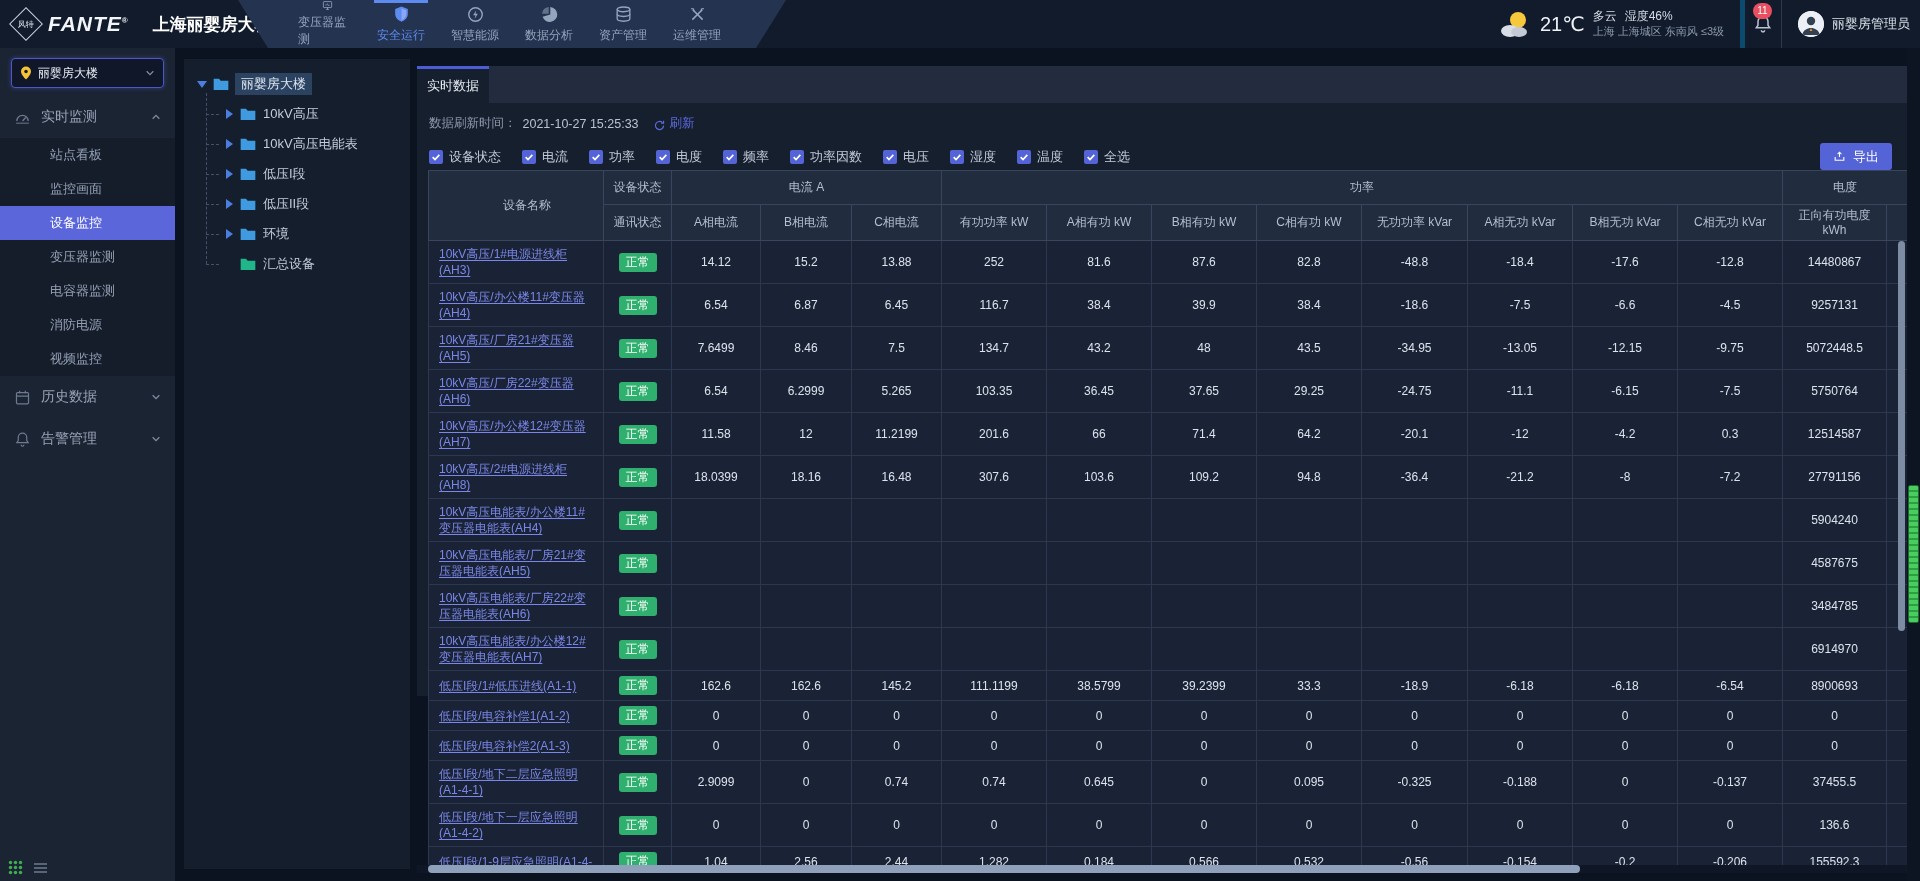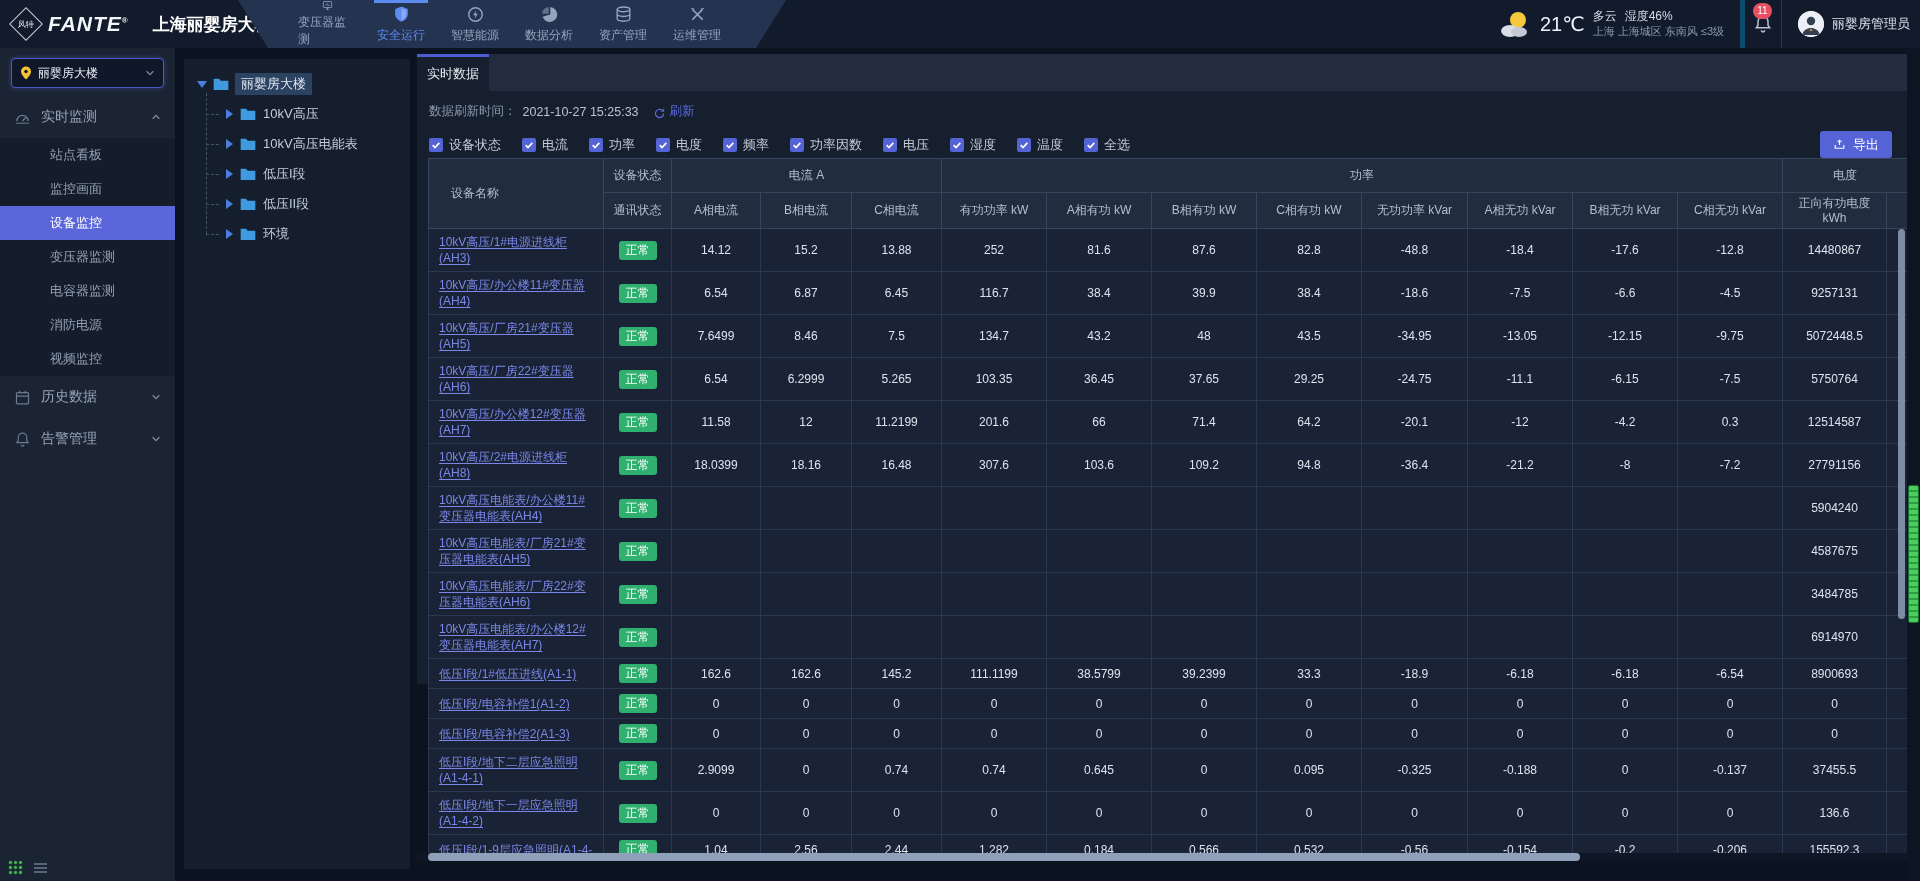--- a/index.html
+++ b/index.html
@@ -59,40 +59,40 @@
   .root-label { font-size:13px; color:#dde5f0; background:#2b4261; padding:2px 6px; }
   .caret-down { width:0; height:0; border-left:5px solid transparent; border-right:5px solid transparent; border-top:7px solid #4a7fe0; }
   .caret-right { width:0; height:0; border-top:5px solid transparent; border-bottom:5px solid transparent; border-left:7px solid #4a7fe0; }
   .tree-body { position:relative; }
   .tree-body::before { content:''; position:absolute; left:22px; top:-6px; bottom:15px; border-left:1px dashed #44516a; }
   .tree-child, .tree-leaf { display:flex; align-items:center; gap:7px; height:30px; padding-left:22px; font-size:13px; color:#c3cddb; cursor:pointer; position:relative; }
   .stub { width:13px; border-top:1px dashed #44516a; }
   .caret-space { width:7px; }
 
   
-  .main { position:absolute; left:417px; top:54px; width:1503px; height:630px; background:#161f2e; }
+  .main { position:absolute; left:417px; top:66px; width:1503px; height:630px; background:#161f2e; }
   .tabbar { height:37px; background:#222c3e; display:flex; }
   .tab { min-width:68px; height:37px; background:#161f2e; border-top:3px solid #4c5cd4; display:flex; align-items:center;
     justify-content:center; font-size:13px; color:#e9edf4; padding:0 10px; cursor:pointer; }
   .refresh-row { display:flex; align-items:center; gap:6px; padding:12px 0 0 12px; font-size:12.5px; color:#8d98ac; }
   .refresh-time { color:#b9c2d2; }
   .refresh-link { color:#5d6ae0; display:flex; align-items:flex-end; gap:4px; cursor:pointer; margin-left:8px; }
   .filter-row { display:flex; align-items:center; gap:21px; padding:11px 0 0 12px; }
   .cb { display:flex; align-items:center; gap:6px; font-size:13px; color:#c2cbd9; cursor:pointer; }
   .checkbox { width:14px; height:14px; background:#5463d6; border-radius:2px; display:flex; align-items:center; justify-content:center; flex:none; }
   .export-btn { margin-left:auto; margin-right:28px; background:#5463d6; color:#fff; font-size:13px; height:27px;
     padding:0 13px; border-radius:3px; border:none; display:flex; align-items:center; gap:7px; cursor:pointer; }
 
   
   .table-viewport { position:absolute; left:11px; top:104px; width:1479px; height:695px; overflow:hidden; }
   table { border-collapse:collapse; table-layout:fixed; width:1479px; }
   thead th { background:#212c3e; border:1px solid #39455c; color:#b4bfd0; font-weight:400; font-size:12px; text-align:center; }
   .gh-row th { height:34px; }
   .sh-row th { height:36px; padding:2px 4px; line-height:15px; }
-  th.name-h { text-align:left; padding-left:22px; }
+  th.name-h { text-align:center; padding-left:22px; }
   tbody td { border:1px solid #2c3850; background:#1a2335; font-size:12px; color:#dde3ed; text-align:center; padding:5px 4px; line-height:16px; }
   tbody td.name-cell { text-align:left; padding:5px 10px; }
   .device-link { color:#7b87e8; text-decoration:underline; text-underline-offset:2px; cursor:pointer; }
   .status-badge { display:inline-block; background:#2fb06e; color:#ffffff; font-size:12px; line-height:17px; padding:1px 7px; border-radius:3px; }
 
   
   .hscroll-track { position:absolute; left:0; top:799px; width:1490px; height:8px; background:#0f1726; }
   .hscroll-thumb { position:absolute; left:11px; top:0; width:1152px; height:8px; border-radius:4px; background:#8fa0ba; cursor:pointer; }
   .table-vscroll-thumb { position:absolute; left:1481px; top:175px; width:7px; height:390px; border-radius:4px; background:#7e8ca3; cursor:pointer; }
   .page-scroll-track { position:absolute; right:0; top:48px; width:13px; height:833px; background:#0d1523; }
@@ -341,20 +341,28 @@
 
         <div class="tree-child">
           <span class="stub"></span>
           <span class="caret-right"></span>
           <svg width="16" height="14" viewBox="0 0 24 20">
             <path d="M1 2h8l2.5 3H23v14H1z" fill="#3f9ae0"></path>
           </svg>
           <span>环境</span>
         </div>
       </div>
+    <div class="tree-leaf">
+      <span class="stub"></span>
+      <span class="caret-space"></span>
+      <svg width="16" height="14" viewBox="0 0 24 20">
+          <path d="M1 2h8l2.5 3H23v14H1z" fill="#21b58a"></path>
+        </svg>
+      <span>汇总设备</span>
+    </div>
   </div>
 </div>
 
 <div class="main">
   <div class="tabbar">
     <div class="tab">实时数据</div>
   </div>
 
   <div class="refresh-row">
     <span>数据刷新时间：</span>

